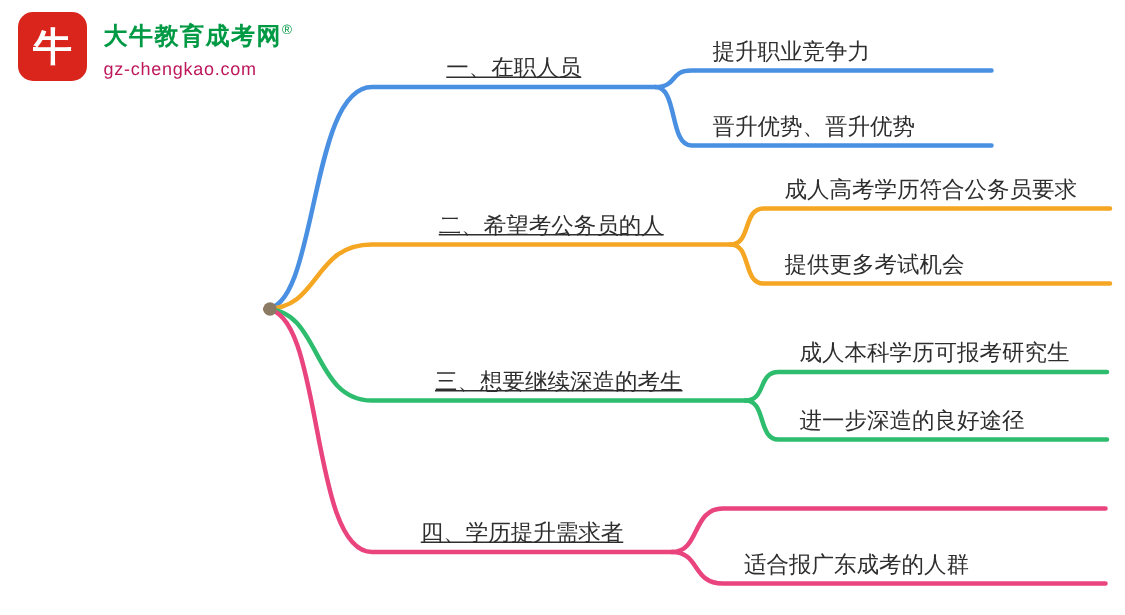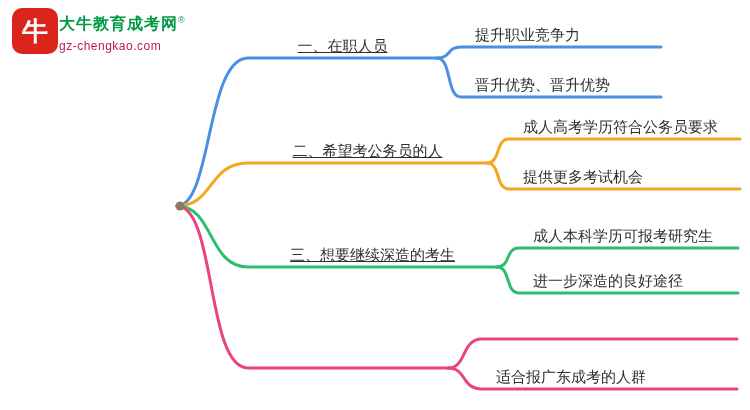--- a/index.html
+++ b/index.html
@@ -16,21 +16,21 @@
   }
   .node.center{text-align:center;text-decoration:underline;}
   .node.leaf{padding-left:14px;box-sizing:border-box;text-align:left;}
   
   .logo{position:absolute;left:12px;top:8px;display:flex;align-items:flex-start;}
   .logo-badge{
     width:46px;height:46px;border-radius:10px;background:#d9251c;
     color:#ffffff;display:flex;align-items:center;justify-content:center;
     font-size:26px;font-weight:bold;
   }
-  .logo-text{margin-left:1px;padding-top:6px;}
+  .logo-text{margin-left:11px;padding-top:6px;}
   .brand{font-size:16px;font-weight:bold;color:#009944;letter-spacing:1px;}
   .brand sup{font-size:9px;font-weight:normal;}
   .domain{font-size:12px;color:#009944;margin-top:4px;letter-spacing:.5px;}
 </style>
 </head>
 <body>
 
 <div class="stage">
 
   <svg class="wires" viewBox="0 0 750 410">
@@ -72,15 +72,16 @@
   <div class="node leaf" style="left:461px;top:75px;width:200px;">晋升优势、晋升优势</div>
 
   <div class="node center" style="left:248px;top:141px;width:239px;">二、希望考公务员的人</div>
   <div class="node leaf" style="left:509px;top:117px;width:231px;">成人高考学历符合公务员要求</div>
   <div class="node leaf" style="left:509px;top:167px;width:231px;">提供更多考试机会</div>
 
   <div class="node center" style="left:248px;top:245px;width:249px;">三、想要继续深造的考生</div>
   <div class="node leaf" style="left:519px;top:226px;width:219px;">成人本科学历可报考研究生</div>
   <div class="node leaf" style="left:519px;top:271px;width:219px;">进一步深造的良好途径</div>
 
+  <div class="node center" style="left:248px;top:346px;width:200px;">四、学历提升需求者</div>
   <div class="node leaf" style="left:482px;top:367px;width:255px;">适合报广东成考的人群</div>
 
 </div>
 
 </body></html>

